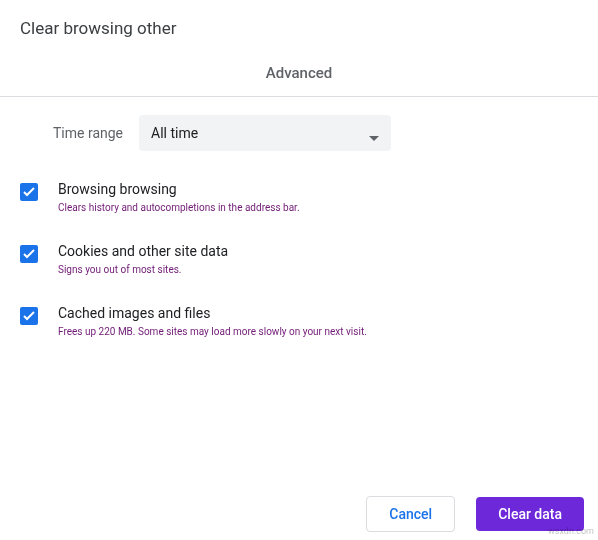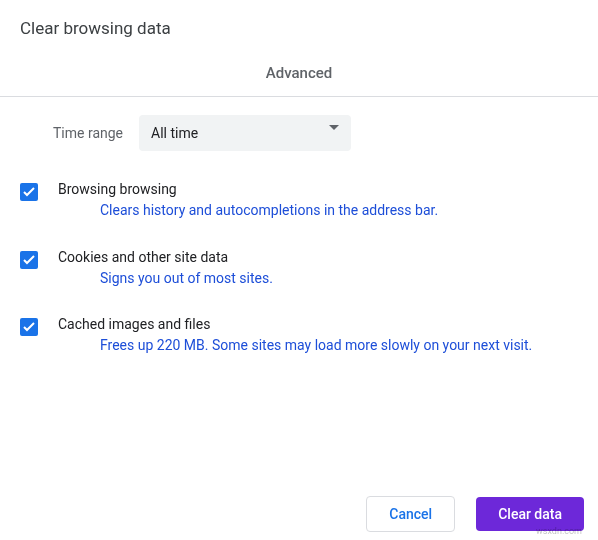--- a/index.html
+++ b/index.html
@@ -53,26 +53,26 @@
       padding: 18px 20px 10px 20px;
       gap: 16px;
     }
     .time-label {
       color: #5f6368;
       font-size: 14px;
       margin-left: 33px;
     }
     .select {
       display: flex;
-      align-items: flex-start;
+      align-items: flex-end;
       justify-content: space-between;
       background: #f1f3f4;
       border-radius: 4px;
       padding: 10px 12px;
-      width: 212px;
+      width: 252px;
       cursor: pointer;
     }
     .select-value {
       color: #202124;
       font-size: 14px;
     }
     .select-arrow {
       width: 0;
       height: 0;
       border-left: 5px solid transparent;
@@ -106,24 +106,23 @@
     }
     .option-text {
       flex: 1;
     }
     .option-title {
       color: #202124;
       font-size: 14px;
       margin-bottom: 4px;
     }
     .option-desc {
-      color: #1d4ed8;
-      font-size: 14px;
+      color: #701a75;
+      font-size: 10px;
       line-height: 1.4;
-      margin-left: 42px;
     }
     .footer {
       position: absolute;
       bottom: 8px;
       right: 14px;
       display: flex;
       gap: 21px;
       align-items: center;
     }
     .btn {
@@ -140,30 +139,30 @@
       color: #1a73e8;
       border: 1px solid #dadce0;
     }
     .btn-primary {
       background: #6d28d9;
       color: #fff;
     }
     .watermark {
       position: absolute;
       bottom: 4px;
-      right: 16px;
+      right: 4px;
       font-size: 9px;
       color: rgba(0,0,0,0.25);
       pointer-events: none;
     }
   </style>
 </head>
 <body>
 
-<div class="header">Clear browsing data</div>
+<div class="header">Clear browsing other</div>
 
 <div class="tabs">
   <div class="tab">Advanced</div>
 </div>
 
 <div class="time-row">
   <div class="time-label">Time range</div>
   <div class="select">
     <span class="select-value">All time</span>
     <span class="select-arrow"></span>

